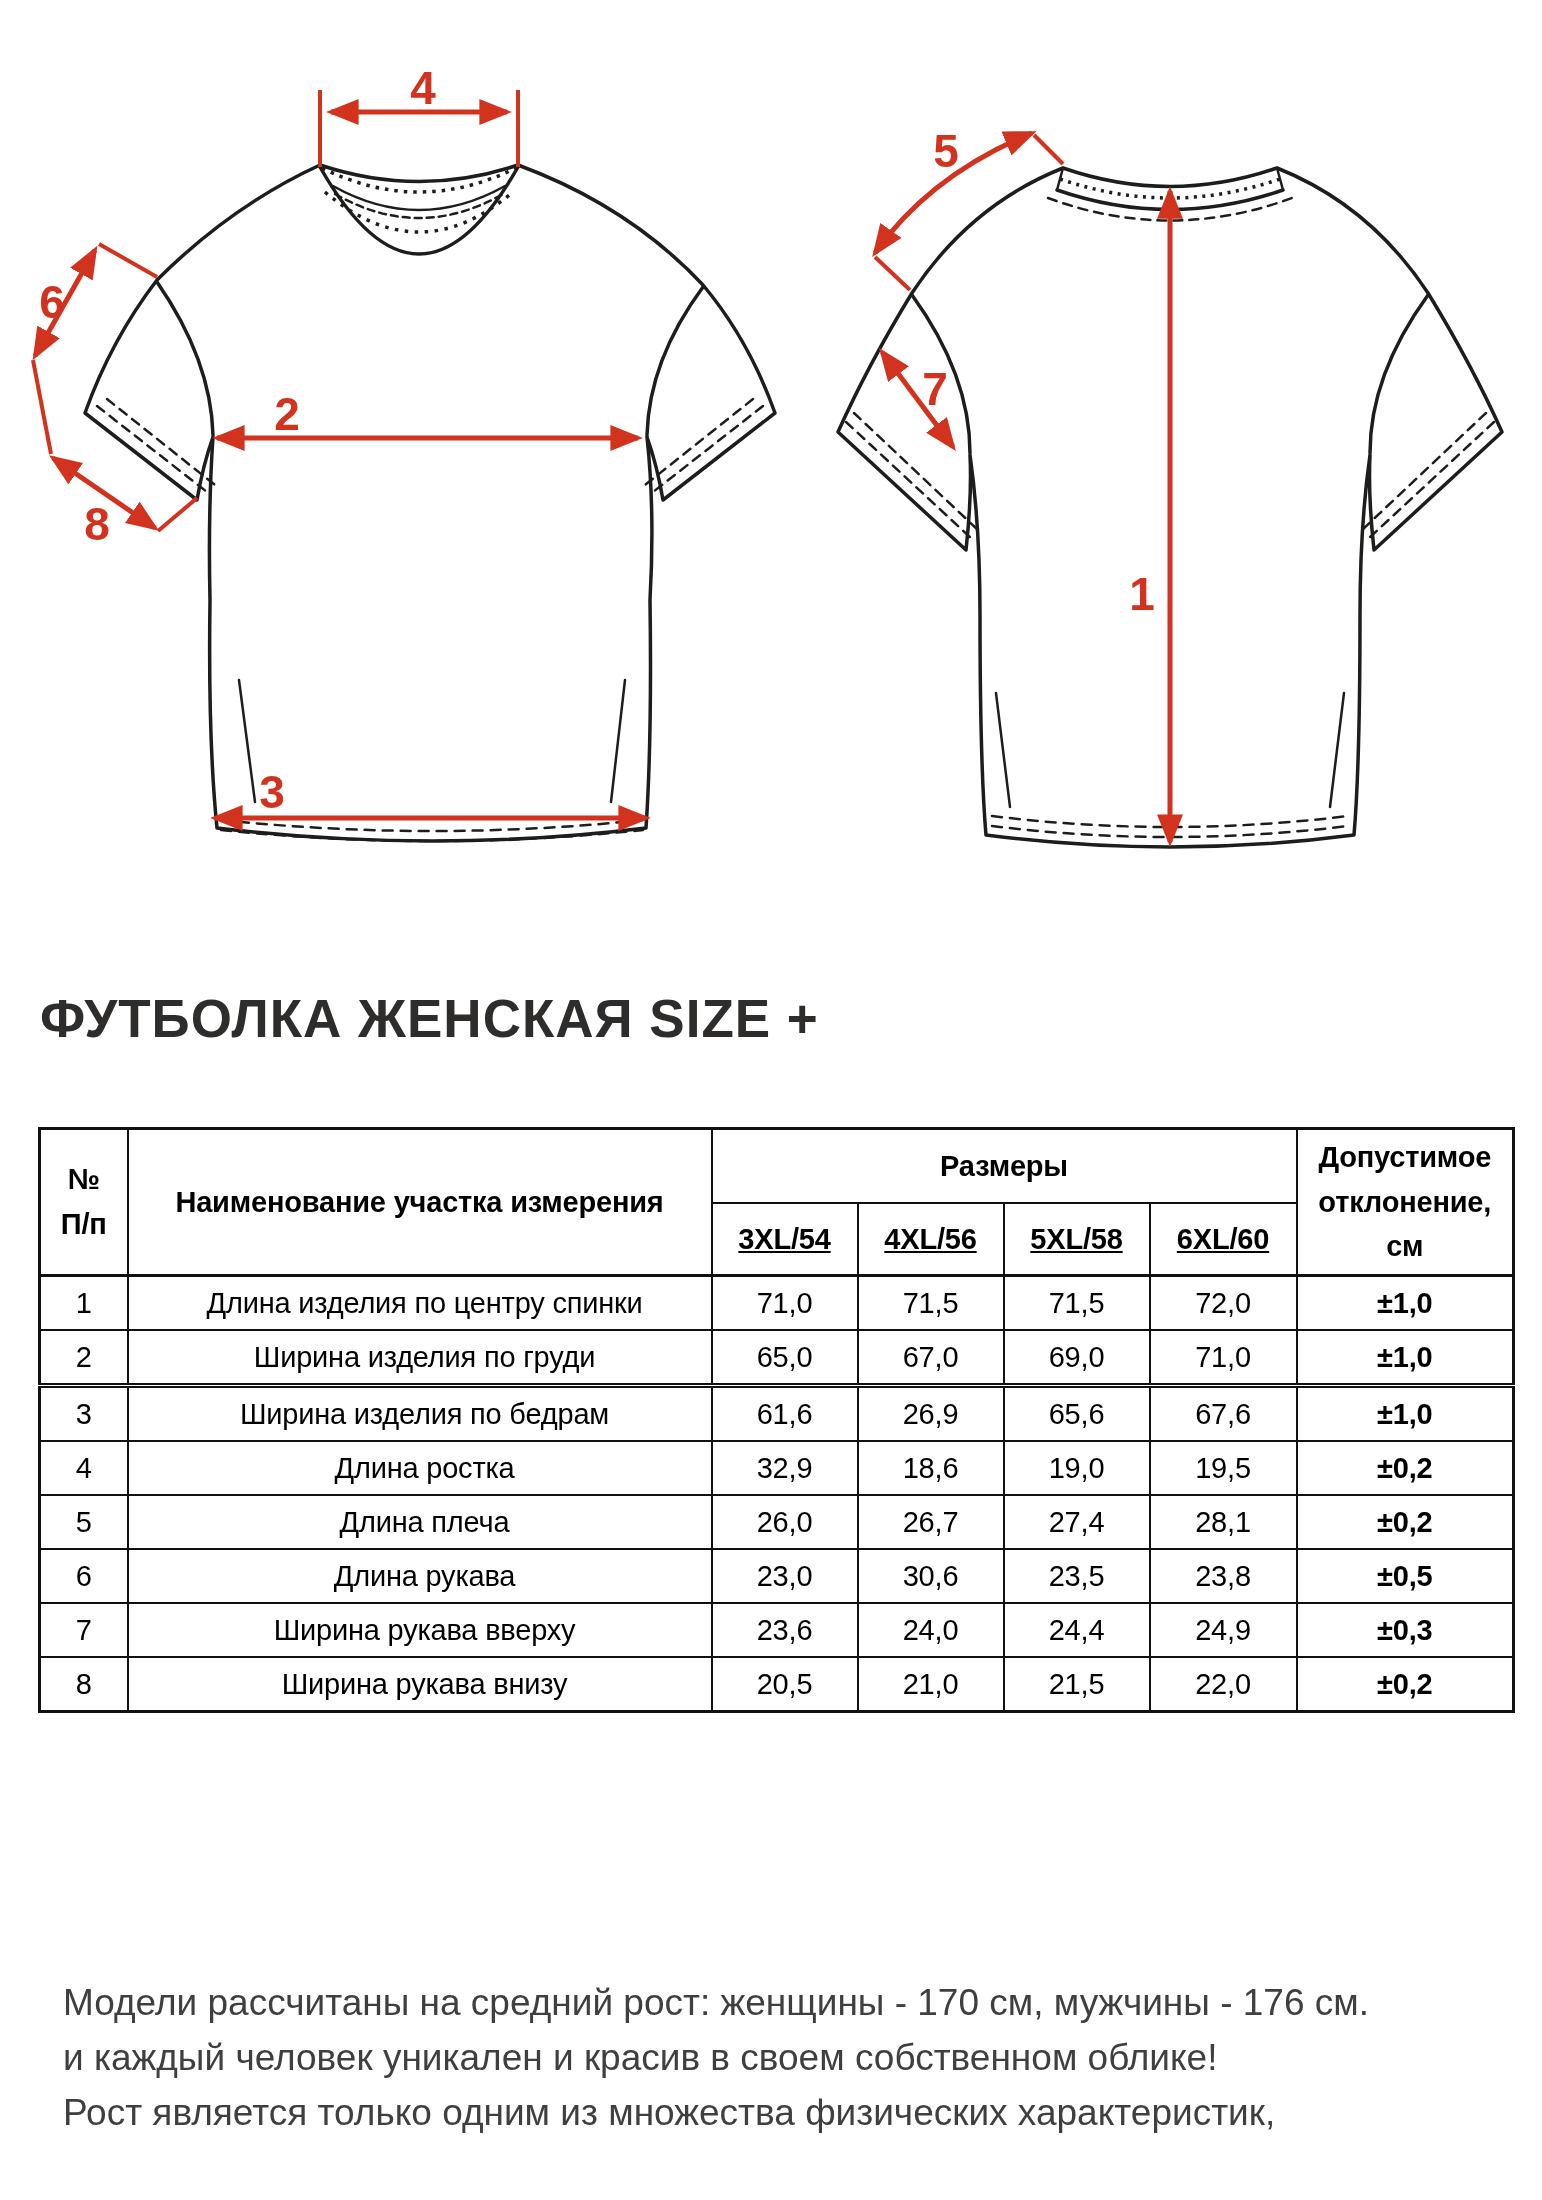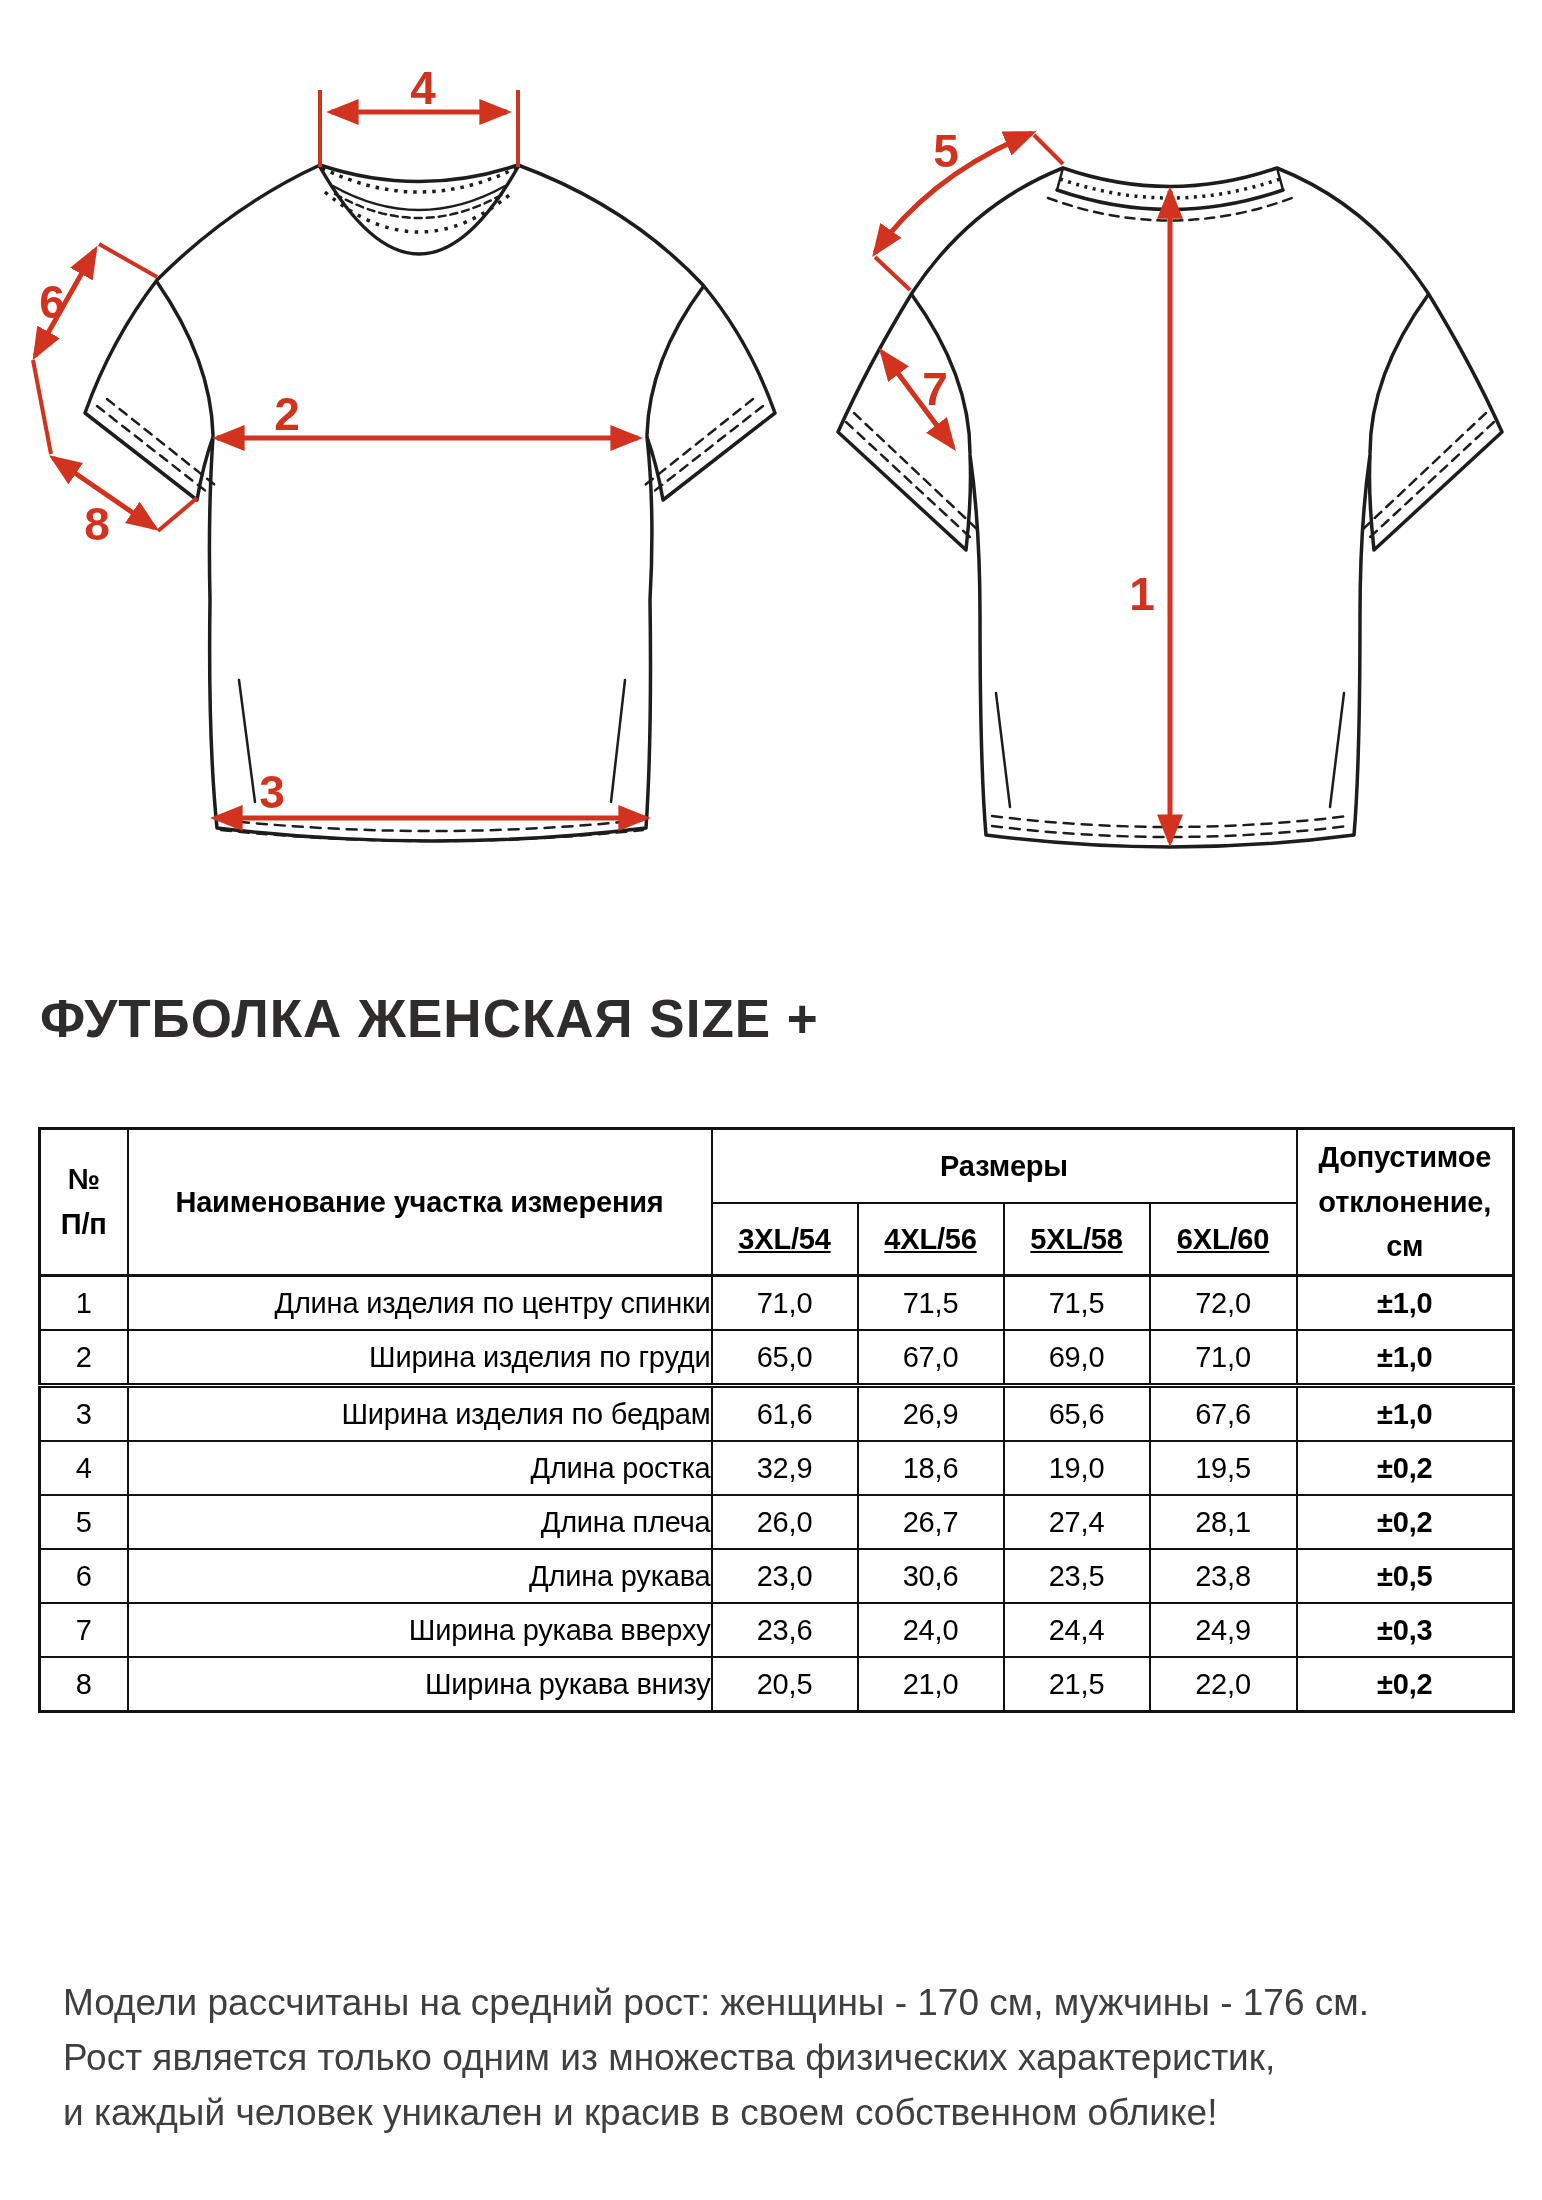--- a/index.html
+++ b/index.html
@@ -24,21 +24,21 @@
   
   .size-table{position:absolute;left:38px;top:1127px;width:1474px;border-collapse:collapse;
               table-layout:fixed;border:3px solid #111;font-size:29px;color:#000;}
   .size-table th,.size-table td{border:2px solid #111;padding:0;text-align:center;vertical-align:middle;
               font-family:"Liberation Sans",sans-serif;letter-spacing:-0.2px;}
   .size-table th{font-weight:bold;}
   .size-table .preline{white-space:pre-line;line-height:1.55;}
   .hrow1 th{height:72px;}
   .hrow2 th{height:70px;text-decoration:underline;}
   .size-table tbody td{height:52px;}
-  .size-table td.cell-name{text-align:right;padding-left:10px;}
+  .size-table td.cell-name{text-align:center;padding-left:10px;}
   .size-table td.cell-tol{font-weight:bold;}
   .size-table tr.first td{border-top:3px solid #111;}
   .size-table tr.r2 td{border-bottom:5px double #111;}
   
   .footnote{position:absolute;left:63px;top:1975px;color:#3f3f3f;font-size:37px;line-height:55px;}
   .footnote p{margin:0;}
 </style>
 </head>
 <body>
 
@@ -248,17 +248,17 @@
         <td>21,0</td>
         <td>21,5</td>
         <td>22,0</td>
         <td class="cell-tol">±0,2</td>
       </tr>
     </tbody>
   </table>
 
   <div class="footnote">
     <p>Модели рассчитаны на средний рост: женщины - 170 см, мужчины - 176 см.</p>
+    <p>и каждый человек уникален и красив в своем собственном облике!</p>
     <p>Рост является только одним из множества физических характеристик,</p>
-    <p>и каждый человек уникален и красив в своем собственном облике!</p>
   </div>
 
 </div>
 
 </body></html>

